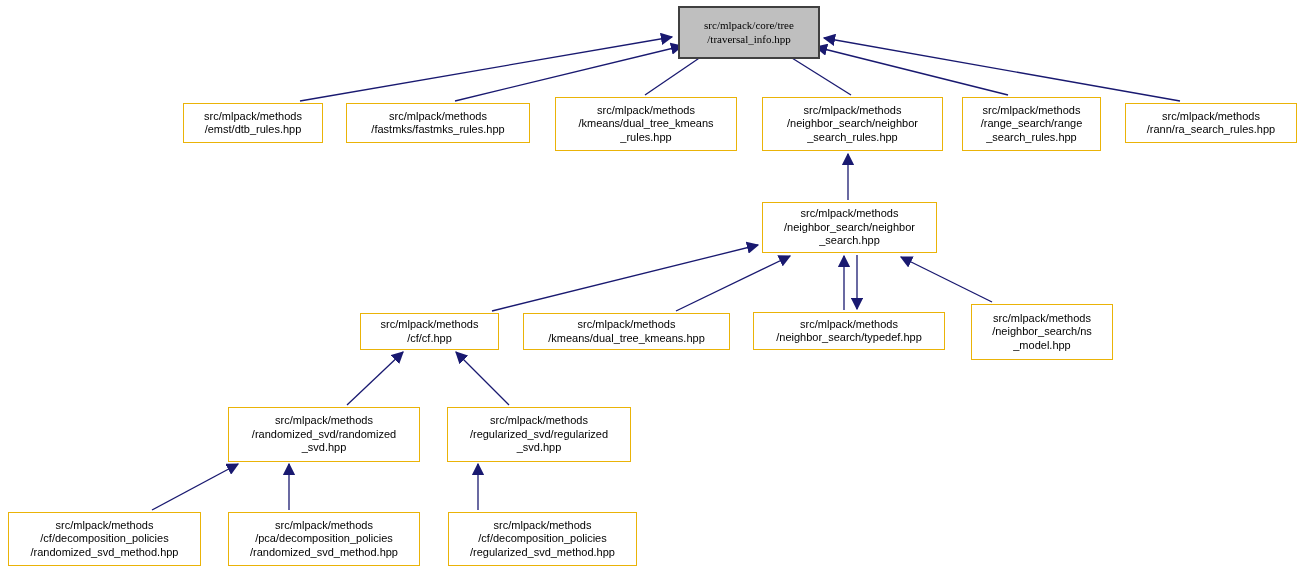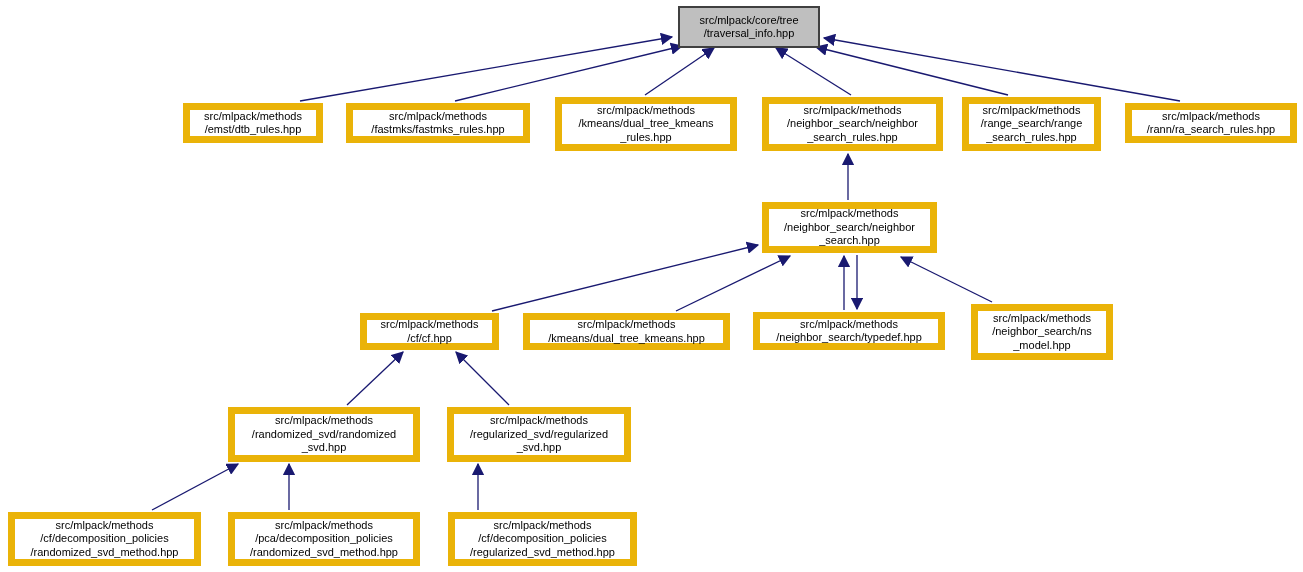--- a/index.html
+++ b/index.html
@@ -18,21 +18,21 @@
   #edges {
     position: absolute;
     left: 0; top: 0;
     width: 1303px; height: 572px;
     pointer-events: none;
   }
   .node {
     position: absolute;
     box-sizing: border-box;
     background: #ffffff;
-    border: 7px solid #eab308;
+    border: 1px solid #eab308;
     display: flex;
     align-items: center;
     justify-content: center;
     text-align: center;
     font-size: 11px;
     line-height: 13.5px;
     color: #000000;
     cursor: pointer;
   }
   .node span {
@@ -70,21 +70,21 @@
       <line x1="857" y1="255" x2="857" y2="309" marker-end="url(#arrow)"></line>
       <line x1="992" y1="302" x2="901" y2="257" marker-end="url(#arrow)"></line>
       <line x1="347" y1="405" x2="403" y2="352" marker-end="url(#arrow)"></line>
       <line x1="509" y1="405" x2="456" y2="352" marker-end="url(#arrow)"></line>
       <line x1="152" y1="510" x2="238" y2="464" marker-end="url(#arrow)"></line>
       <line x1="289" y1="510" x2="289" y2="464" marker-end="url(#arrow)"></line>
       <line x1="478" y1="510" x2="478" y2="464" marker-end="url(#arrow)"></line>
     </g>
   </svg>
 
-  <div class="node root" style="left:678px; top:6px; width:142px; height:42px;">
+  <div class="node root" style="left:678px; top:6px; width:142px; height:53px;font-family:Liberation Serif, serif;">
     <span>src/mlpack/core/tree
 /traversal_info.hpp</span>
   </div>
 
   <div class="node" style="left:183px; top:103px; width:140px; height:40px;">
     <span>src/mlpack/methods
 /emst/dtb_rules.hpp</span>
   </div>
 
   <div class="node" style="left:346px; top:103px; width:184px; height:40px;">

